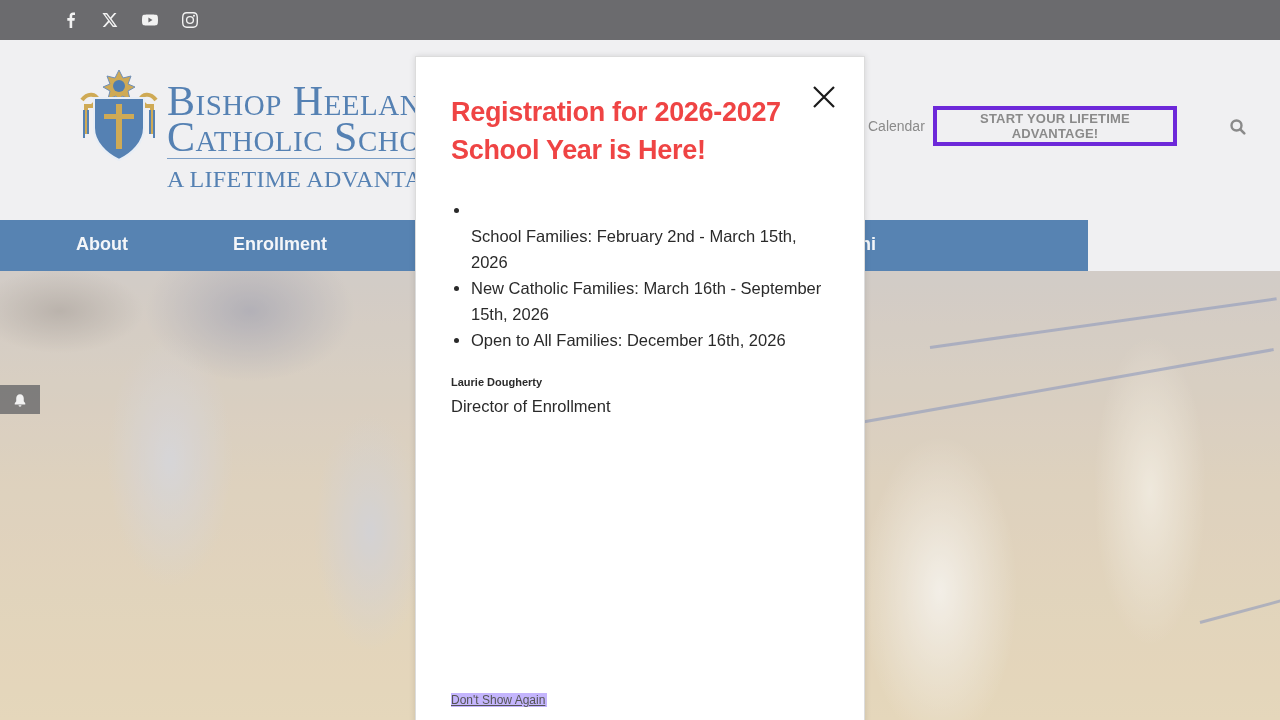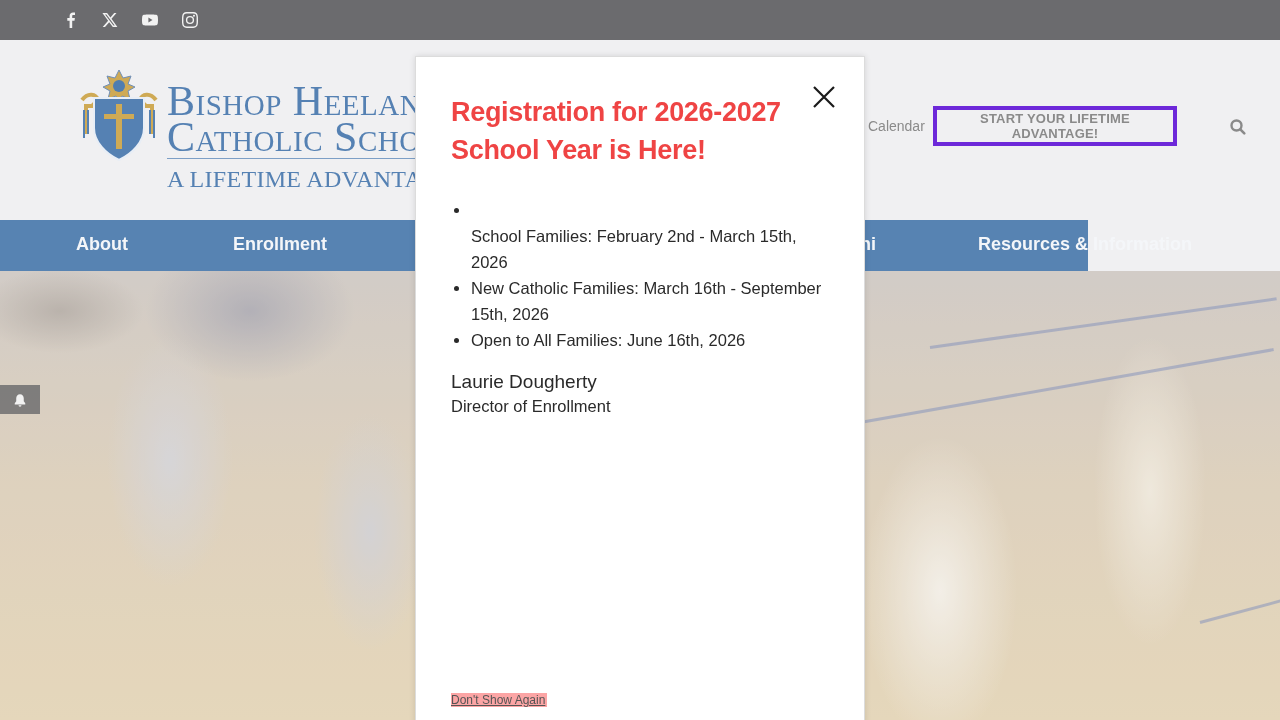--- a/index.html
+++ b/index.html
@@ -41,23 +41,23 @@
   .bell-tab { position: absolute; left: 0; top: 385px; width: 40px; height: 29px; background: rgba(110,110,112,0.85); display: flex; align-items: center; justify-content: center; }
   .bell-tab svg { width: 14px; height: 14px; fill: #f2f2f2; }
 
   .modal { position: absolute; left: 415px; top: 56px; width: 450px; height: 670px; background: #ffffff; border: 1px solid #dcdcdc; box-shadow: 0 0 6px rgba(0,0,0,0.12); overflow: hidden; }
   .modal-close { position: absolute; left: 396px; top: 28px; width: 24px; height: 24px; cursor: pointer; }
   .modal-title { position: absolute; left: 35px; top: 36px; width: 380px; font-family: Liberation Sans, sans-serif; font-weight: bold; color: #ef4444; font-size: 27px; line-height: 38px; letter-spacing: -0.3px; }
   .modal-body { position: absolute; left: 35px; top: 140px; width: 385px; color: #2a2a2a; font-size: 16.5px; line-height: 26px; }
   .modal-body p { margin-bottom: 20px; }
   .modal-body ul { margin: 0 0 16px 20px; list-style: disc; }
   .modal-body a { color: #0c4a86; text-decoration: underline; }
-  .signature { font-weight: normal; font-size: 19px; margin-bottom: 0 !important; }
+  .signature { font-weight: bold; font-size: 11px; margin-bottom: 0 !important; }
   .sig-title { color: #2a2a2a; margin-top: -2px; }
-  .dont-show { position: absolute; left: 35px; top: 636px; font-size: 12px; color: #555; text-decoration: underline; background: #fca5a5; padding-right: 2px; }
+  .dont-show { position: absolute; left: 35px; top: 636px; font-size: 12px; color: #555; text-decoration: underline; background: #c4b5fd; padding-right: 2px; }
   .fade-cover { position: absolute; left: 0; top: 640px; width: 450px; height: 30px; background: linear-gradient(180deg, rgba(255,255,255,0.6), #fff 40%); }
 </style>
 </head>
 <body>
 
 <div class="topbar">
   <a class="social" style="left:61px">
     <svg viewBox="0 0 16 16">
         <path d="M9.2 16V8.8h2.3l.4-2.8H9.2V4.3c0-.8.2-1.3 1.4-1.3H12V.5C11.7.4 10.9.4 10 .4 8 .4 6.6 1.6 6.6 3.9V6H4.3v2.8h2.3V16z"></path>
       </svg>
@@ -103,21 +103,20 @@
         <path d="M12.3 12.3l4 4" stroke="#8a8a8a" stroke-width="2.6" stroke-linecap="round"></path>
       </svg>
   </span>
 </div>
 
 <nav class="nav">
   <a class="nav-item" style="left:76px">About</a>
   <a class="nav-item" style="left:233px">Enrollment</a>
   <a class="nav-item" style="left:440px">Academics</a>
   <a class="nav-item" style="left:815px">Alumni</a>
-  <a class="nav-item" style="left:978px">Resources &amp; Information</a>
 </nav>
 
 <div class="hero">
   <div class="court-line" style="left:860px; top:150px; width:420px; transform:rotate(-10deg);"></div>
   <div class="court-line" style="left:930px; top:75px; width:350px; transform:rotate(-8deg);"></div>
   <div class="court-line" style="left:1200px; top:350px; width:120px; transform:rotate(-15deg);"></div>
   <div class="veil"></div>
 </div>
 
 <div class="bell-tab">
@@ -130,20 +129,20 @@
   <span class="modal-close">
     <svg viewBox="0 0 24 24" width="24" height="24">
         <path d="M2 2l20 20M22 2L2 22" stroke="#1a1a1a" stroke-width="2.2"></path>
       </svg>
   </span>
   <h2 class="modal-title">Registration for 2026-2027 School Year is Here!</h2>
   <div class="modal-body">
     <ul>
       <li><br><span>School Families: February 2nd - March 15th, 2026</span></li>
       <li>New Catholic Families: March 16th - September 15th, 2026</li>
-      <li>Open to All Families: June 16th, 2026</li>
+      <li>Open to All Families: December 16th, 2026</li>
     </ul>
     <p class="signature">Laurie Dougherty</p>
     <p class="sig-title">Director of Enrollment</p>
   </div>
   <div class="fade-cover"></div>
   <a class="dont-show">Don't Show Again</a>
 </div>
 
 </body></html>

